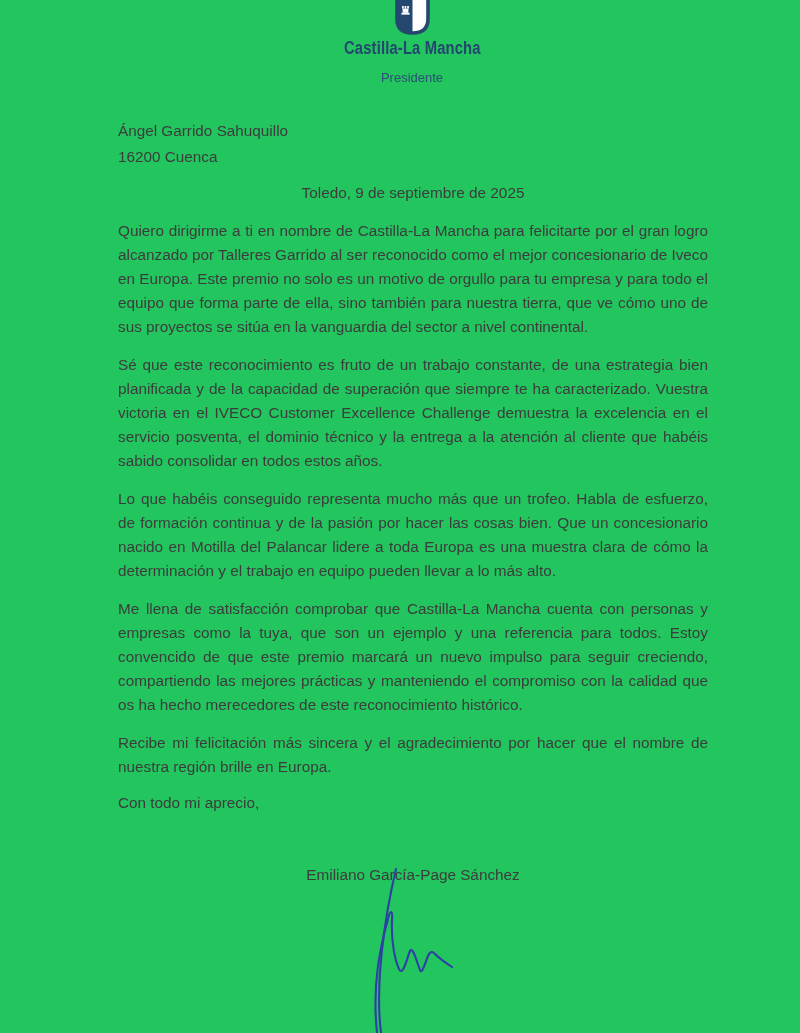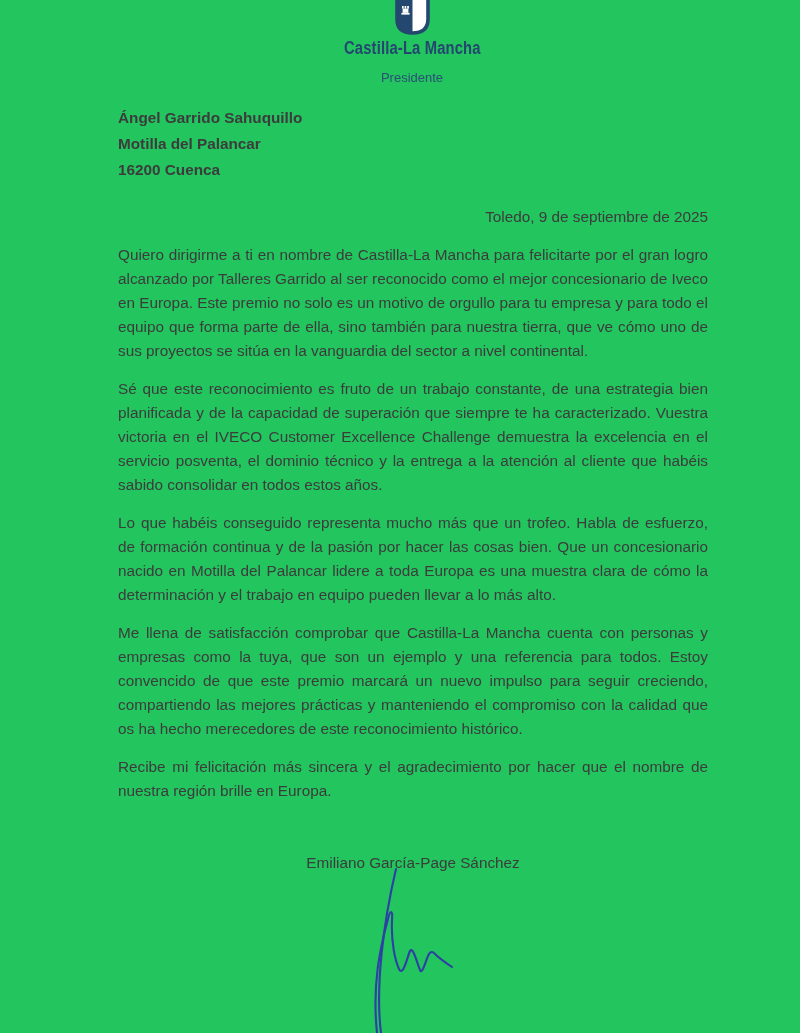--- a/index.html
+++ b/index.html
@@ -30,22 +30,22 @@
     letter-spacing:0.2px;
   }
   .role{
     margin-top:12px;
     font-size:13px;
     color:#2b5176;
     line-height:15px;
   }
   
   .content{padding:0 92px 0 118px;font-size:15.3px;}
-  .address{margin-top:20px;line-height:26px;font-weight:bold;}
-  .dateline{margin-top:22px;line-height:24px;text-align:right;}
+  .address{margin-top:33px;line-height:26px;}
+  .dateline{margin-top:11px;line-height:24px;text-align:center;}
   .salutation{margin-top:12px;line-height:24px;}
   .letter-body p{
     margin:14px 0 0 0;
     line-height:24px;
     text-align:justify;
   }
   .closing{margin-top:12px;line-height:24px;}
   .signer{
     margin-top:48px;
     line-height:24px;
@@ -78,35 +78,35 @@
     <div class="org-wrap">
       <span class="org">Castilla-La Mancha</span>
     </div>
     <div class="role">Presidente</div>
   </div>
 
   <div class="content">
 
     <div class="address">
       <div>Ángel Garrido Sahuquillo</div>
-      <div>Motilla del Palancar</div>
       <div>16200 Cuenca</div>
     </div>
 
     <div class="dateline">Toledo, 9 de septiembre de 2025</div>
 
 
     <div class="letter-body">
       <p>Quiero dirigirme a ti en nombre de Castilla-La Mancha para felicitarte por el gran logro alcanzado por Talleres Garrido al ser reconocido como el mejor concesionario de Iveco en Europa. Este premio no solo es un motivo de orgullo para tu empresa y para todo el equipo que forma parte de ella, sino también para nuestra tierra, que ve cómo uno de sus proyectos se sitúa en la vanguardia del sector a nivel continental.</p>
       <p>Sé que este reconocimiento es fruto de un trabajo constante, de una estrategia bien planificada y de la capacidad de superación que siempre te ha caracterizado. Vuestra victoria en el IVECO Customer Excellence Challenge demuestra la excelencia en el servicio posventa, el dominio técnico y la entrega a la atención al cliente que habéis sabido consolidar en todos estos años.</p>
       <p>Lo que habéis conseguido representa mucho más que un trofeo. Habla de esfuerzo, de formación continua y de la pasión por hacer las cosas bien. Que un concesionario nacido en Motilla del Palancar lidere a toda Europa es una muestra clara de cómo la determinación y el trabajo en equipo pueden llevar a lo más alto.</p>
       <p>Me llena de satisfacción comprobar que Castilla-La Mancha cuenta con personas y empresas como la tuya, que son un ejemplo y una referencia para todos. Estoy convencido de que este premio marcará un nuevo impulso para seguir creciendo, compartiendo las mejores prácticas y manteniendo el compromiso con la calidad que os ha hecho merecedores de este reconocimiento histórico.</p>
       <p>Recibe mi felicitación más sincera y el agradecimiento por hacer que el nombre de nuestra región brille en Europa.</p>
     </div>
 
+    <div class="closing">Con todo mi aprecio,</div>
 
     <div class="signer">Emiliano García-Page Sánchez</div>
   </div>
 
   <svg class="signature-svg" width="110" height="167" viewBox="0 0 110 167">
     <g fill="none" stroke="#2e40a4" stroke-width="2.1" stroke-linecap="round">
       <path d="M21 167 C15 119 24 54 36 3"></path>
       <path d="M17 167
                C12 119 20 82 28 53
                C30 44 33 43 32 54

